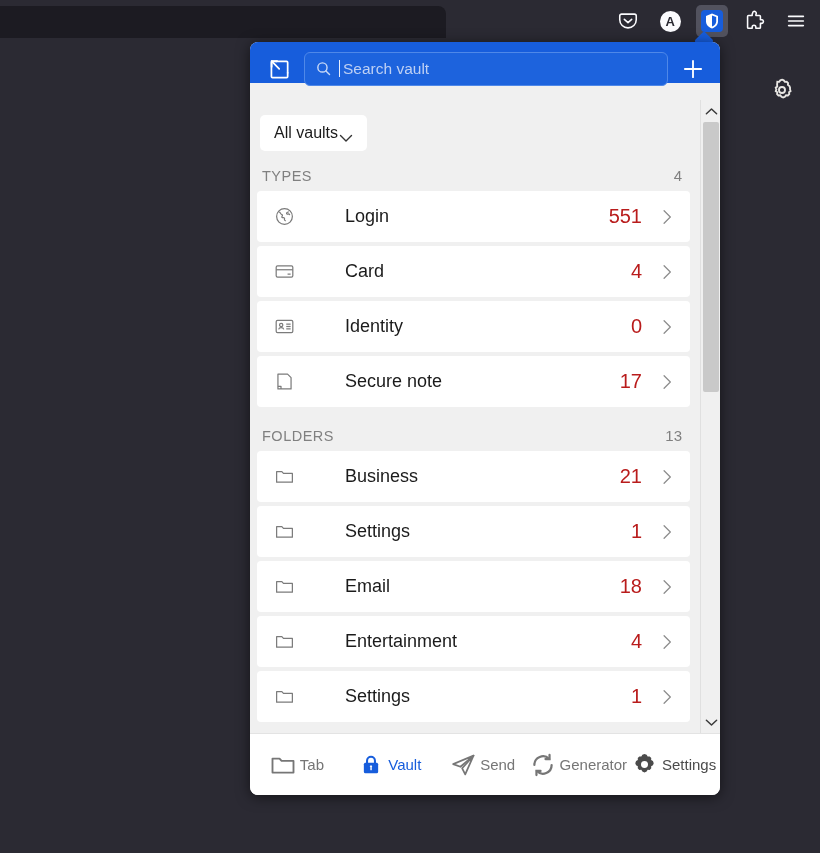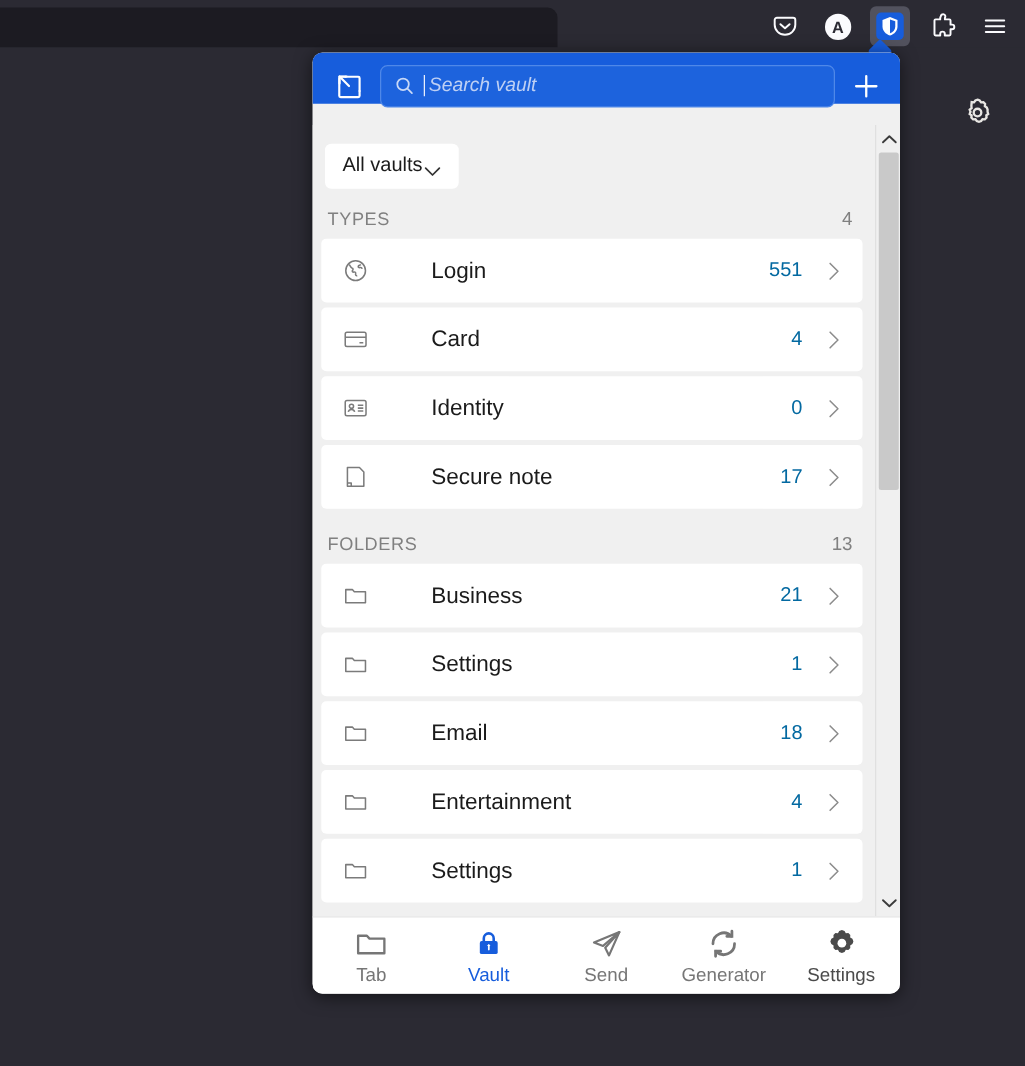--- a/index.html
+++ b/index.html
@@ -66,21 +66,20 @@
     width: 14px; height: 14px; background: #175ddc;
     transform: rotate(45deg);
     border-radius: 2px;
   }
 
   #popup-header {
     position: relative;
     height: 41px; background: #175ddc;
     display: flex; align-items: center; gap: 10px;
     padding: 12px 12px 0 14px;
-    font-style: italic;
   }
   #popout-btn { width: 30px; height: 30px; color: #ffffff; flex: 0 0 auto;
     display:flex; align-items:center; justify-content:center; }
   #search-wrap {
     flex: 1 1 auto; height: 34px; background: #1d63dd;
     border: 1px solid #4f88e8;
     border-radius: 6px;
     display: flex; align-items: center; gap: 7px; padding: 0 10px;
     position: relative;
   }
@@ -125,21 +124,21 @@
     background: #ffffff; border-radius: 4px;
     margin: 0 10px 4px 7px;
     height: 51px;
     display: flex; align-items: center;
     padding: 0 12px 0 16px;
     gap: 14px;
   }
   .row-icon { width: 22px; height: 22px; color: #7b7b7b; flex: 0 0 auto;
     display: flex; align-items: center; justify-content: center; }
   .row-label { flex: 1 1 auto; font-size: 18px; color: #1b1b1b; margin-left: 36px; }
-  .row-count { font-size: 16px; color: #0369a1; text-align: right; }
+  .row-count { font-size: 20px; color: #b91c1c; text-align: right; }
   .row-chev { width: 22px; height: 22px; color: #8c8c8c; flex: 0 0 auto;
     display: flex; align-items: center; justify-content: center; }
 
   
   #scrollbar {
     position: absolute; right: 0; top: 0; width: 20px; bottom: 0;
     background: #f0f0f0;
     border-left: 1px solid #e0e0e0;
   }
   .sb-arrow {
@@ -157,21 +156,21 @@
 
   
   #bottom-nav {
     position: absolute; left: 0; right: 0; bottom: 0; height: 62px;
     background: #ffffff;
     border-top: 1px solid #e3e3e3;
     display: flex; align-items: center;
   }
   .nav-item {
     flex: 1 1 0; height: 100%;
-    display: flex; flex-direction: column; align-items: center;
+    display: flex; align-items: center;
     justify-content: center; gap: 3px;
   }
   .nav-icon { width: 28px; height: 28px; display: flex; align-items: center; justify-content: center; }
   .nav-label { font-size: 15px; }
   .nav-grey .nav-icon { color: #767676; }
   .nav-grey .nav-label { color: #767676; }
   .nav-dark .nav-icon { color: #4b4b4b; }
   .nav-dark .nav-label { color: #4b4b4b; }
   .nav-active .nav-icon { color: #175ddc; }
   .nav-active .nav-label { color: #175ddc; }

